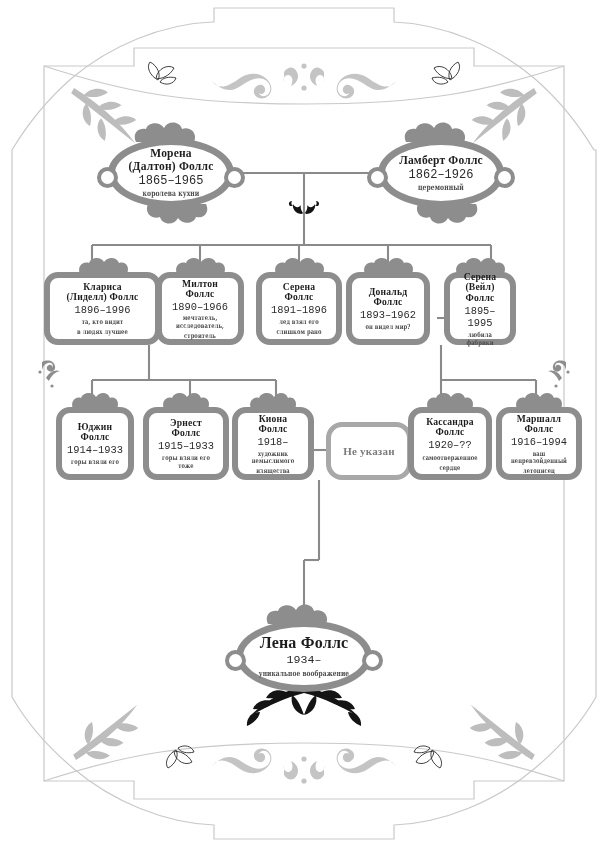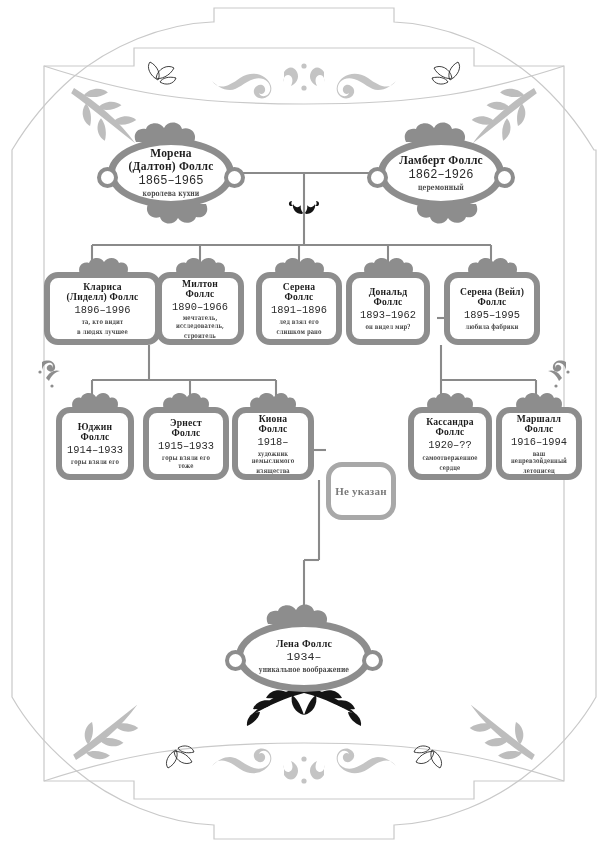--- a/index.html
+++ b/index.html
@@ -55,21 +55,21 @@
   .g1 .ep{font-size:7.2px;margin-top:2px;}
 
   .g2 .nm{font-size:9.6px;}
   .g2 .yr{font-size:10.4px;margin-top:1px;}
   .g2 .ep{font-size:6.2px;margin-top:2px;}
 
   .g3 .nm{font-size:9.6px;}
   .g3 .yr{font-size:10.4px;margin-top:1px;}
   .g3 .ep{font-size:6.1px;margin-top:2px;}
 
-  .g4 .nm{font-size:10px;}
+  .g4 .nm{font-size:16px;}
   .g4 .yr{font-size:11.6px;margin-top:1px;}
   .g4 .ep{font-size:7px;margin-top:2px;}
 
   .plain .nm{font-size:11px;color:#7b7b7b;font-weight:bold;}
 </style>
 </head>
 <body>
 
 <div id="stage">
 
@@ -337,21 +337,21 @@
       <path d="M8,18 C5,11 10,5 17,7 C19,1 29,0 32,6 C36,0 45,1 47,7 C54,5 58,11 55,18 Z" fill="#8d8d8d"></path>
     </svg>
     <div class="txt">
       <div class="nm">Дональд</div>
       <div class="nm">Фоллс</div>
       <div class="yr">1893–1962</div>
       <div class="ep">он видел мир?</div>
     </div>
   </div>
 
-  <div class="node rect g2" style="left:440px;top:272px;width:96px;height:73px;">
+  <div class="node rect g2" style="left:440px;top:272px;width:72px;height:73px;">
     <div class="plate"></div>
     <svg class="crown" width="62" height="18" viewBox="0 0 62 18">
       <path d="M8,18 C5,11 10,5 17,7 C19,1 29,0 32,6 C36,0 45,1 47,7 C54,5 58,11 55,18 Z" fill="#8d8d8d"></path>
     </svg>
     <div class="txt">
       <div class="nm">Серена (Вейл)</div>
       <div class="nm">Фоллс</div>
       <div class="yr">1895–1995</div>
       <div class="ep">любила фабрики</div>
     </div>
@@ -390,21 +390,21 @@
     </svg>
     <div class="txt">
       <div class="nm">Киона</div>
       <div class="nm">Фоллс</div>
       <div class="yr">1918–</div>
       <div class="ep">художник немыслимого</div>
       <div class="ep">изящества</div>
     </div>
   </div>
 
-  <div class="node rect g3 plain" style="left:322px;top:422px;width:70px;height:58px;margin-top:40px;">
+  <div class="node rect g3 plain" style="left:322px;top:422px;width:86px;height:58px;">
     <div class="plate"></div>
     <div class="txt">
       <div class="nm">Не указан</div>
     </div>
   </div>
 
   <div class="node rect g3" style="left:404px;top:407px;width:84px;height:73px;">
     <div class="plate"></div>
     <svg class="crown" width="58" height="18" viewBox="0 0 58 18">
       <path d="M7,18 C4,11 9,5 15,7 C17,1 27,0 30,6 C34,0 42,1 44,7 C50,5 54,11 51,18 Z" fill="#8d8d8d"></path>

